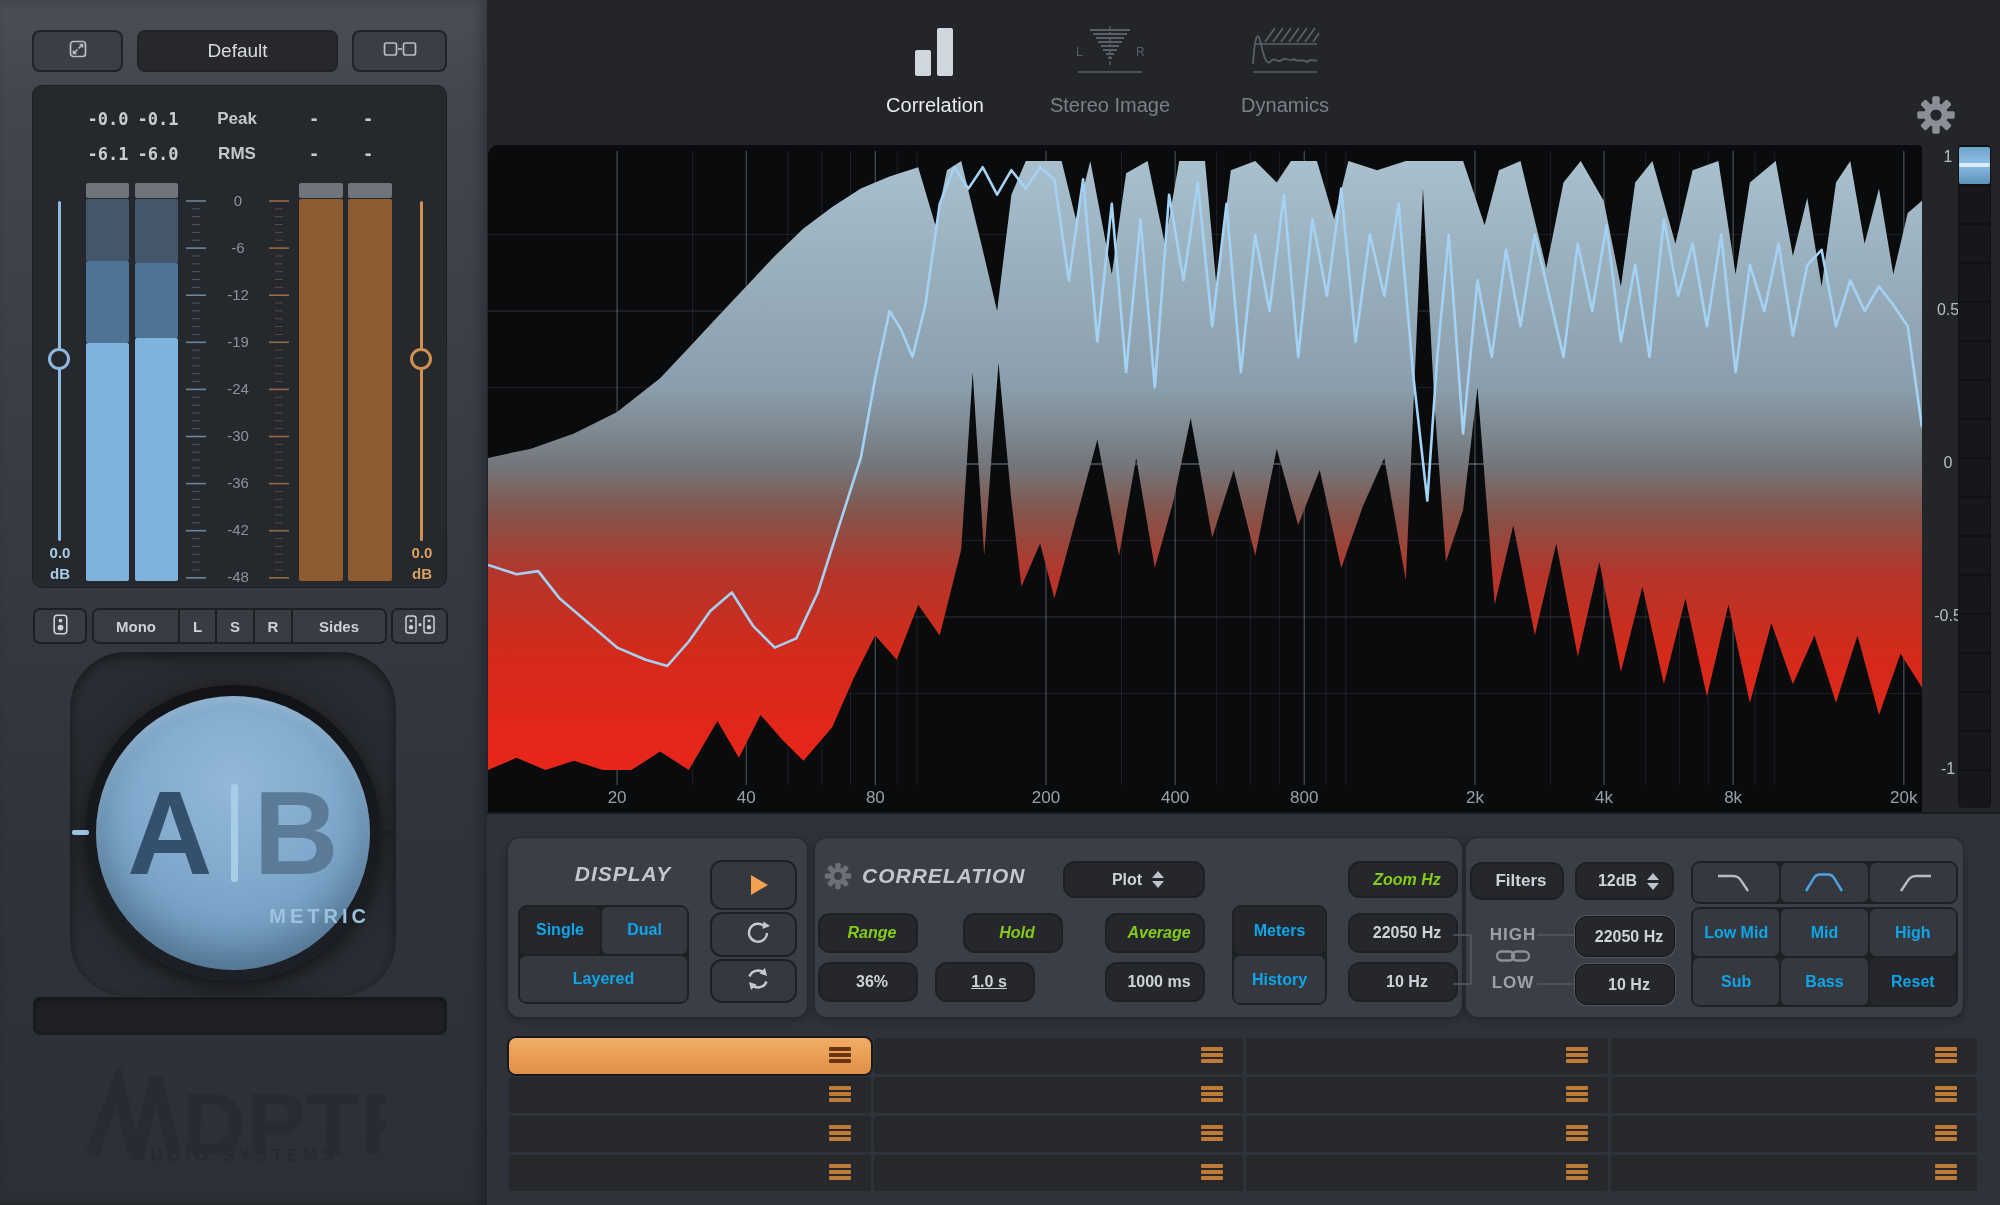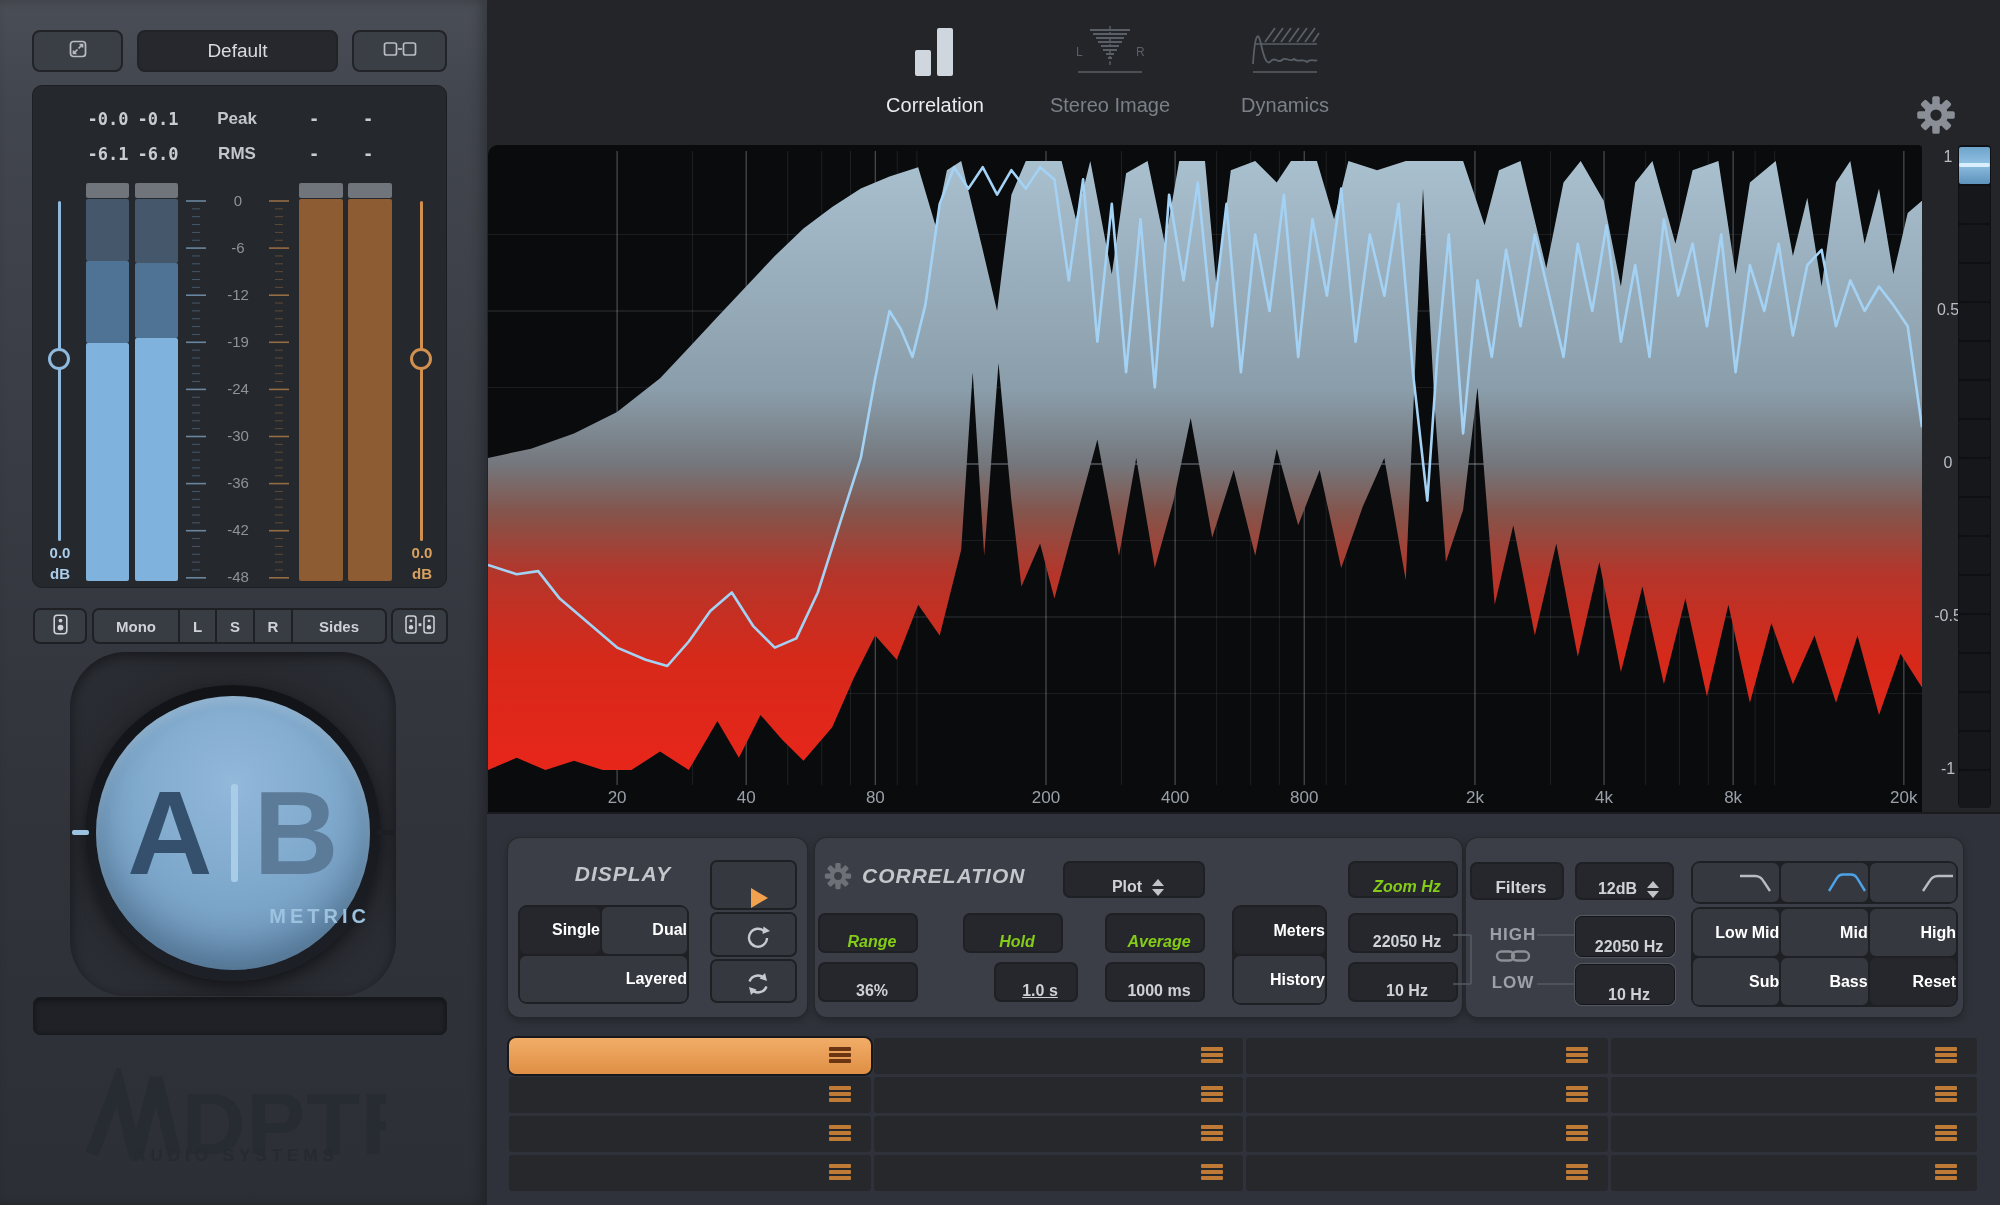--- a/index.html
+++ b/index.html
@@ -59,28 +59,28 @@
   .ylabel{position:absolute;width:44px;text-align:center;font-size:16px;color:#b9bec5;}
   .corr-meter{position:absolute;left:1958px;top:145px;width:33px;height:662px;background:#0f1013;border-radius:4px;}
   .seg{position:absolute;left:1px;width:31px;height:37px;background:#16171b;border-radius:2px;}
   .seg.lit{background:linear-gradient(180deg,#6ea3c9 0%,#8fc0e2 45%,#5e92ba 100%);}
   .seg.lit .core{position:absolute;left:0;top:16px;width:100%;height:4px;background:#d9eeff;border-radius:2px;}
   
   .controls-bg{position:absolute;left:487px;top:812px;width:1513px;height:393px;background:#2f323a;border-top:2px solid #191b1e;box-sizing:border-box;}
   .card{position:absolute;top:838px;height:179px;background:#3b3e46;border-radius:12px;
     box-shadow:0 0 0 1px #26282c,0 3px 8px rgba(0,0,0,.3);}
   .card-title{position:absolute;font-size:21px;font-weight:bold;color:#c3c7cc;letter-spacing:1px;font-style:italic;}
-  .cbtn{position:absolute;display:flex;align-items:flex-end;justify-content:center;font-weight:bold;
-    font-size:16px;color:#ced1d6;background:#35383f;border:2px solid #1e2024;border-radius:7px;box-sizing:border-box;cursor:pointer;padding-left:8px;}
+  .cbtn{position:absolute;display:flex;align-items:center;justify-content:center;font-weight:bold;
+    font-size:16px;color:#ced1d6;background:#35383f;border:2px solid #1e2024;border-radius:12px;box-sizing:border-box;cursor:pointer;padding-left:8px;}
   .cbtn.dark{background:#25272d;}
   .cbtn.field{background:#25272d;border:1px solid #14161a;box-shadow:0 0 0 1px #53575f;}
   .txt-orange{color:#84cc16;font-style:italic;} .txt-blue{color:#4da3e8;}
   .group{position:absolute;background:#1e2024;border-radius:9px;padding:2px;box-sizing:border-box;display:grid;gap:2px;}
-  .gcell{display:flex;align-items:center;justify-content:flex-end;font-weight:bold;font-size:16px;
-    color:#ffffff;background:#35383f;border-radius:6px;cursor:pointer;}
+  .gcell{display:flex;align-items:center;justify-content:center;font-weight:bold;font-size:16px;
+    color:#0ea5e9;background:#35383f;border-radius:6px;cursor:pointer;}
   .gcell.sel{background:#25272d;}
   .updown{display:inline-block;margin-left:10px;}
   .updown div{width:0;height:0;border-left:6px solid transparent;border-right:6px solid transparent;}
   .updown .up{border-bottom:7px solid #c0c4ca;margin-bottom:3px;}
   .updown .dn{border-top:7px solid #c0c4ca;}
   .minitext{position:absolute;font-size:17px;letter-spacing:1px;color:#9ca1a9;font-weight:bold;}
   
   .snap-cell{position:absolute;background:#26282c;border-radius:3px;cursor:pointer;}
   .snap-cell.active{background:linear-gradient(180deg,#f2ad68 0%,#e08f45 100%);border-radius:7px;box-shadow:0 0 0 2px #17181c;}
   .ham{position:absolute;right:20px;top:50%;transform:translateY(-50%);}
@@ -522,21 +522,21 @@
   </div>
   <div class="cbtn dark txt-orange" style="left:818px;top:913px;width:100px;height:40px;">
       <span>Range</span>
     </div>
   <div class="cbtn dark" style="left:818px;top:962px;width:100px;height:40px;">
       <span>36%</span>
     </div>
   <div class="cbtn dark txt-orange" style="left:963px;top:913px;width:100px;height:40px;">
       <span>Hold</span>
     </div>
-  <div class="cbtn dark" style="left:994px;top:962px;width:84px;height:40px;text-decoration:underline;">
+  <div class="cbtn dark" style="left:935px;top:962px;width:100px;height:40px;text-decoration:underline;">
       <span>1.0 s</span>
     </div>
   <div class="cbtn dark txt-orange" style="left:1105px;top:913px;width:100px;height:40px;">
       <span>Average</span>
     </div>
   <div class="cbtn dark" style="left:1105px;top:962px;width:100px;height:40px;">
       <span>1000 ms</span>
     </div>
   <div class="group" style="left:1232px;top:905px;width:95px;height:100px;grid-template-rows:1fr 1fr;">
     <div class="gcell sel txt-blue">

